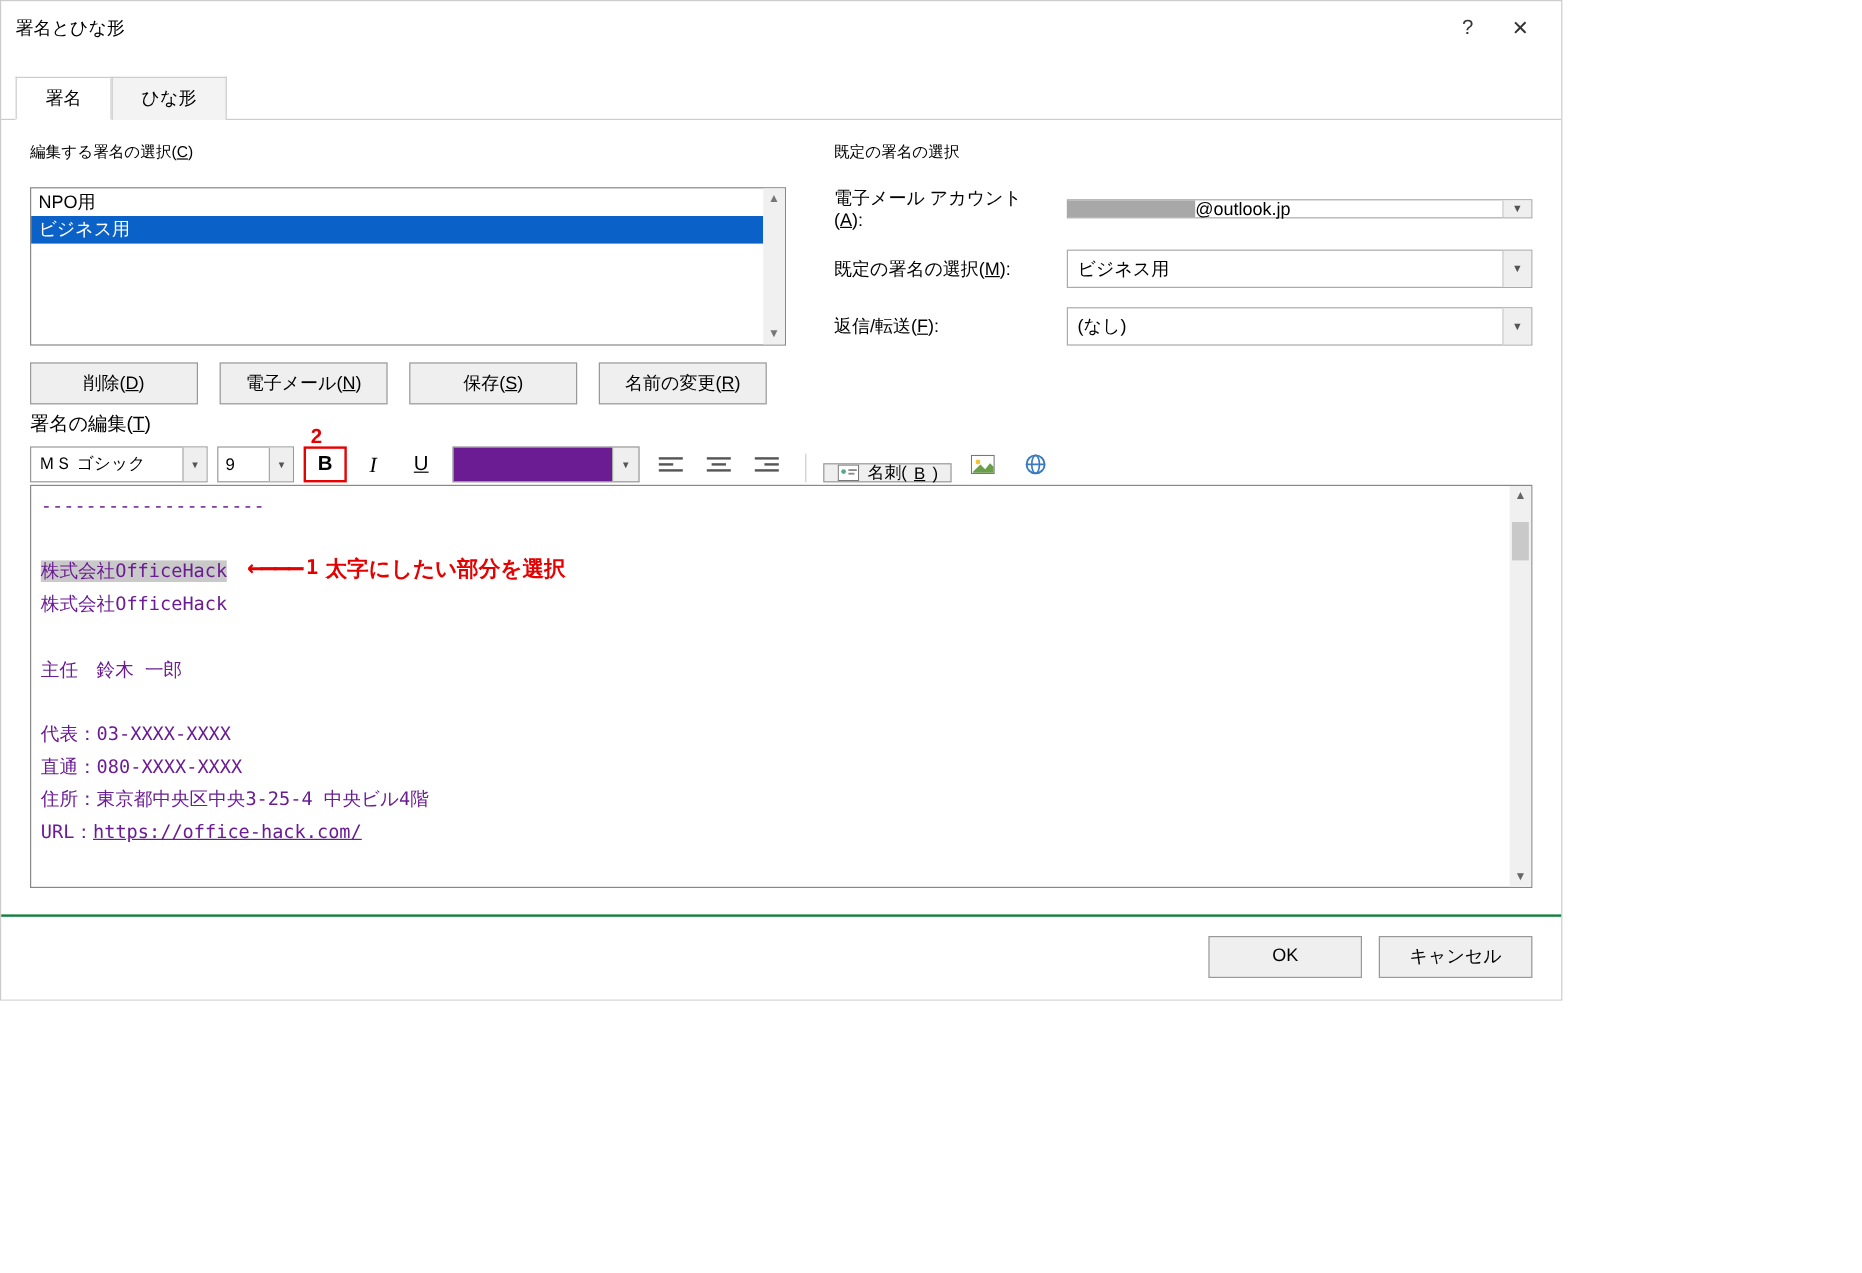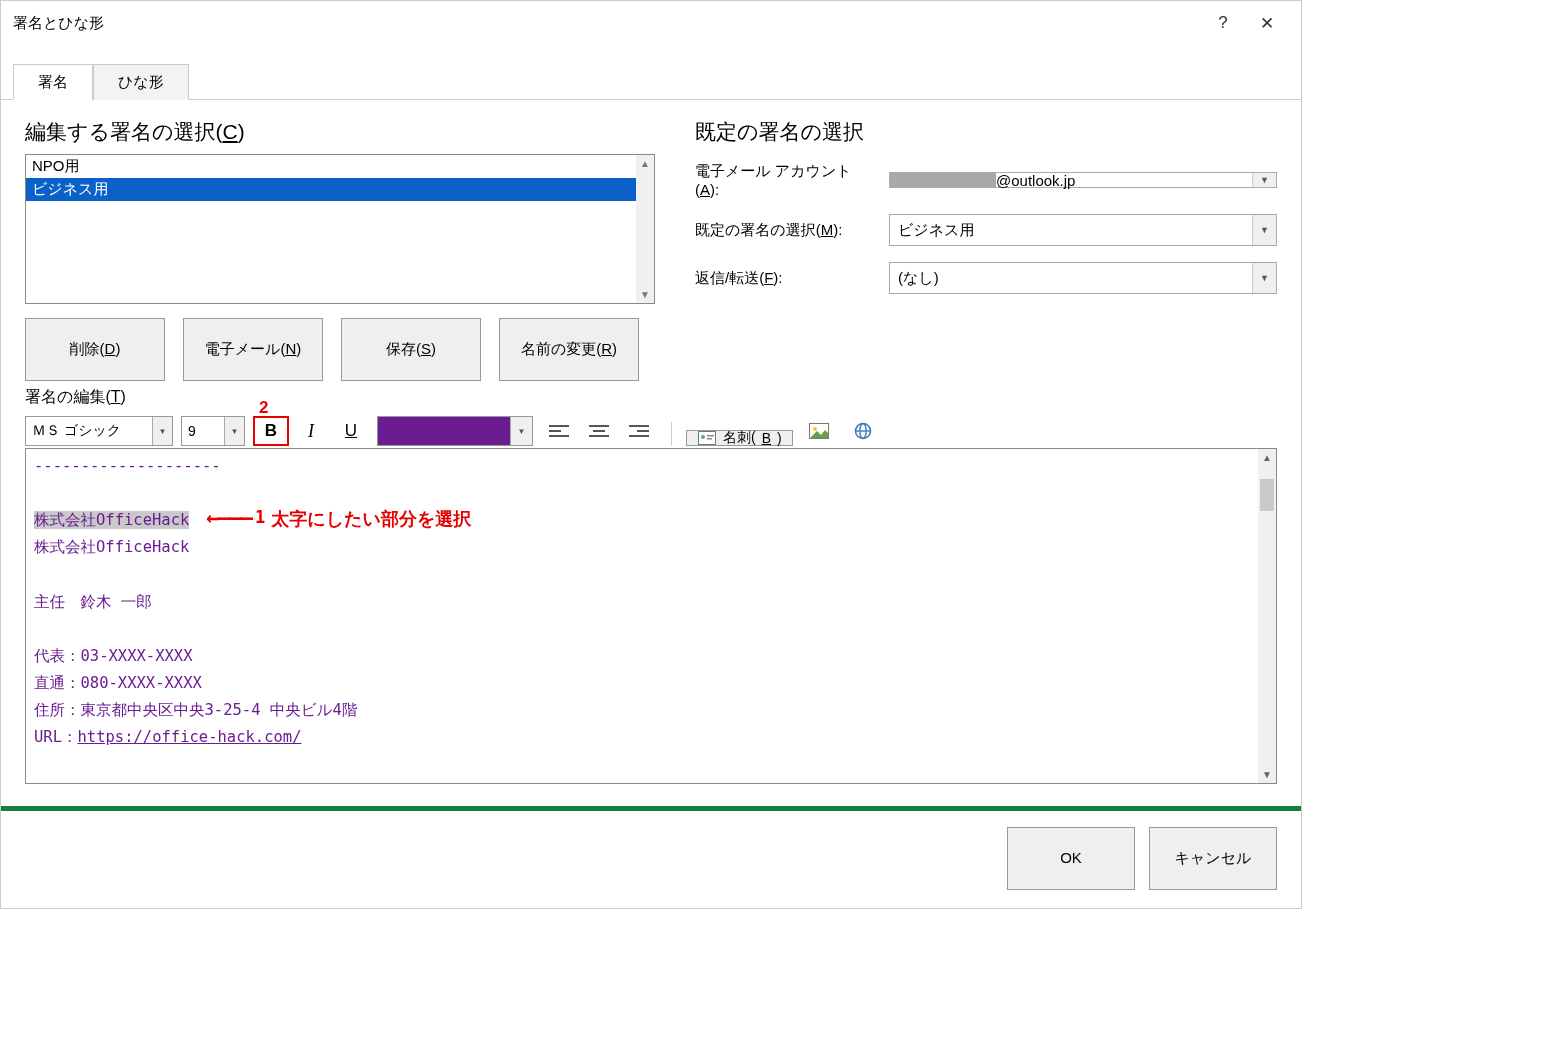--- a/index.html
+++ b/index.html
@@ -40,39 +40,39 @@
     background: #f3f3f3;
     position: relative;
     top: 1px;
     font-size: 15px;
   }
   .tab.active { background: #fff; border-bottom: 1px solid #fff; }
   .content { padding: 18px 24px 22px; }
   .row-top { display: flex; gap: 40px; }
   .col-left { flex: 0 0 630px; }
   .col-right { flex: 1; }
-  .section-label { font-size: 21px; margin-bottom: 8px; display: block; }
+  .section-label { font-size: 13px; margin-bottom: 20px; display: block; }
   .u { text-decoration: underline; }
   .listbox {
     border: 1px solid #888;
-    height: 150px;
+    height: 132px;
     display: flex;
   }
   .listbox-items { flex: 1; }
   .listbox-item { padding: 2px 6px; font-size: 15px; }
   .listbox-item.selected { background: #0a62c9; color: #fff; }
   .listbox-scroll {
     width: 18px; background: #f0f0f0;
     display: flex; flex-direction: column; justify-content: space-between;
     align-items: center; font-size: 10px; color: #777; padding: 3px 0;
   }
   .btn-row { display: flex; gap: 18px; margin-top: 14px; }
   .btn {
     border: 1px solid #999; background: #efefef;
-    padding: 21px 0; width: 140px; text-align: center;
+    padding: 7px 0; width: 140px; text-align: center;
     font-size: 15px;
   }
   .form-row {
     display: flex; align-items: center; gap: 14px; margin-bottom: 16px;
   }
   .form-label { width: 180px; font-size: 15px; }
   .account-box {
     flex: 1; display: flex; align-items: center;
     border: 1px solid #aaa; height: 16px;
   }
@@ -157,21 +157,21 @@
   .annot {
     position: absolute; color: #e60000; font-weight: bold;
     font-size: 18px; display: flex; align-items: center; gap: 4px;
     pointer-events: none;
   }
   .annot .num { font-size: 17px; margin-right: 2px; }
   .annot .arrow { font-size: 22px; letter-spacing: -2px; }
   .annot2 { position:absolute; color:#e60000; font-weight:bold; font-size:17px; pointer-events:none;}
   .footer {
     display: flex; justify-content: flex-end; gap: 14px;
-    padding: 16px 24px 18px; border-top: 5px solid #15803d;
+    padding: 16px 24px 18px; border-top: 2px solid #15803d;
   }
   .footer .btn { width: 128px; }
 </style>
 </head>
 <body>
 
 <div class="dialog">
 
   <div class="titlebar">
     <div class="titlebar-title">署名とひな形</div>

